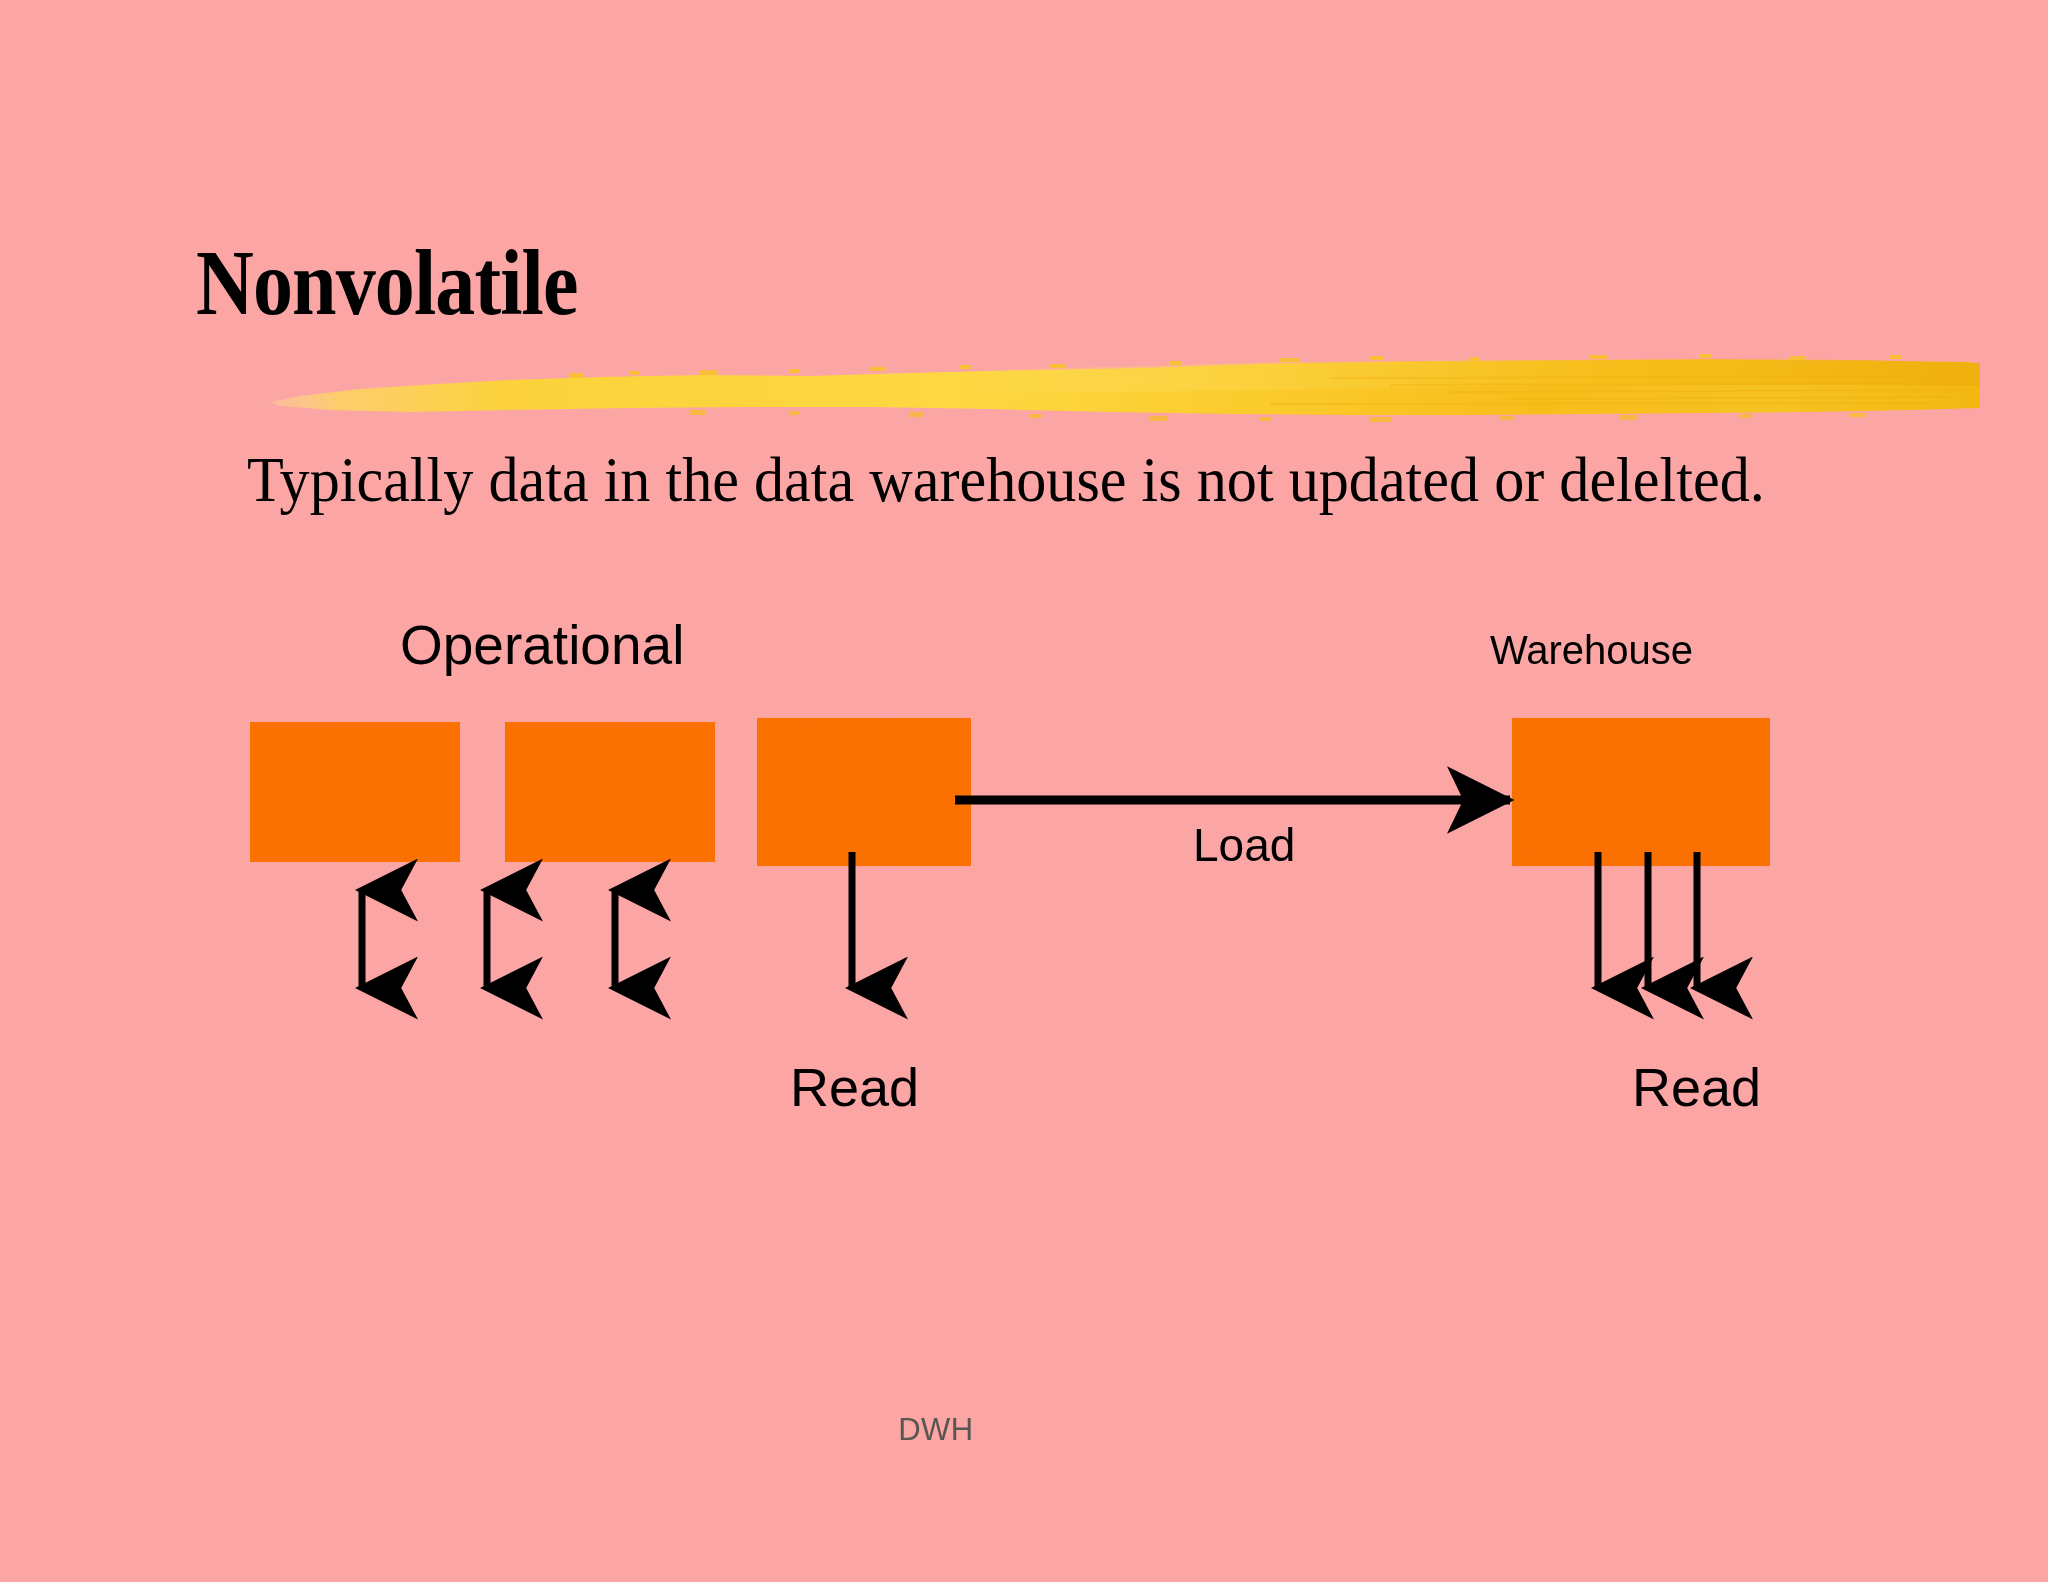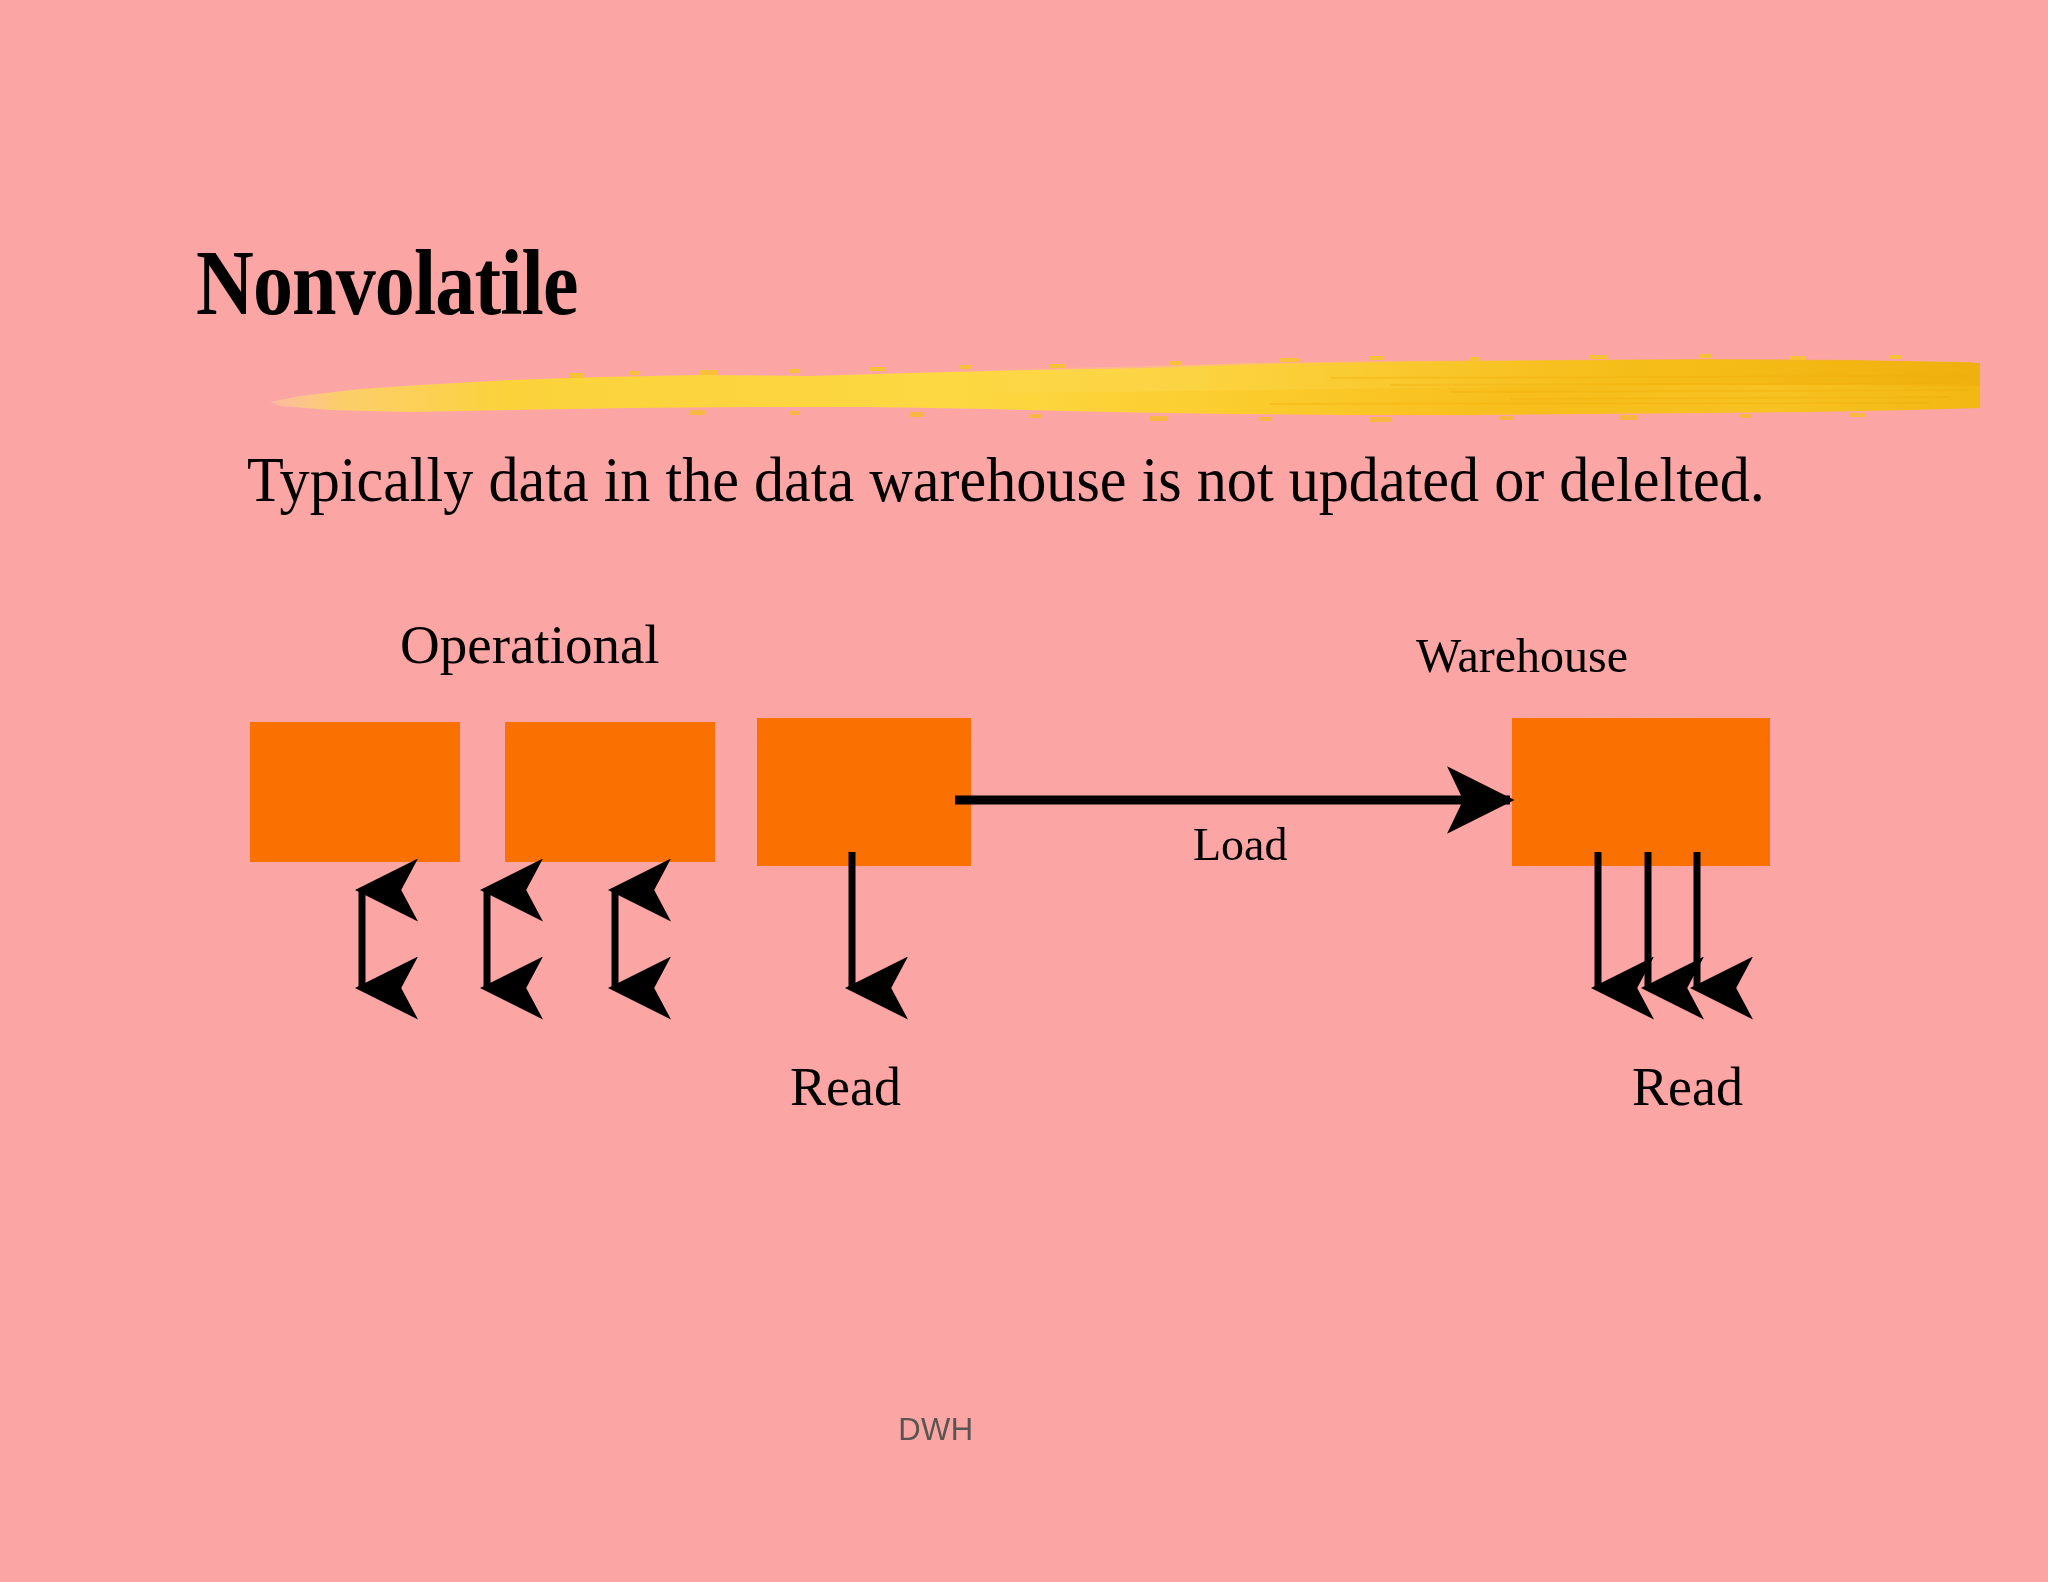--- a/index.html
+++ b/index.html
@@ -56,35 +56,35 @@
     line-height: 1.05;
     color: #000000;
     transform: scaleX(0.955);
     transform-origin: left top;
     white-space: nowrap;
   }
 
   
   .diagram-label {
     position: absolute;
-    font-family: Liberation Serif, serif;
+    font-family: Liberation Sans, sans-serif;
     font-weight: 400;
     color: #000000;
     white-space: nowrap;
   }
 
   #label-operational {
     left: 400px;
     top: 613px;
     font-size: 55px;
   }
   #label-warehouse {
-    left: 1416px;
+    left: 1490px;
     top: 628px;
-    font-size: 48px;
+    font-size: 40px;
   }
   #label-load {
     left: 1193px;
     top: 818px;
     font-size: 46px;
   }
   #label-insert-update-delete {
     left: 303px;
     top: 1056px;
     font-size: 54px;

